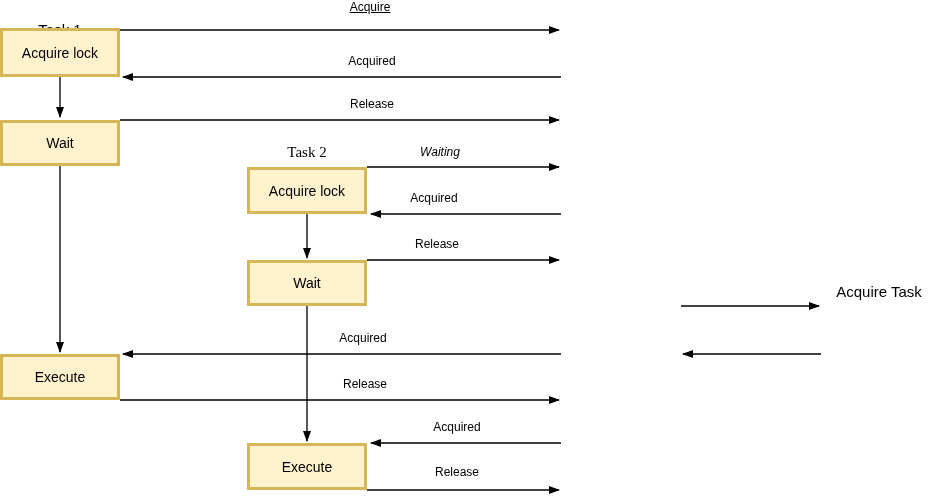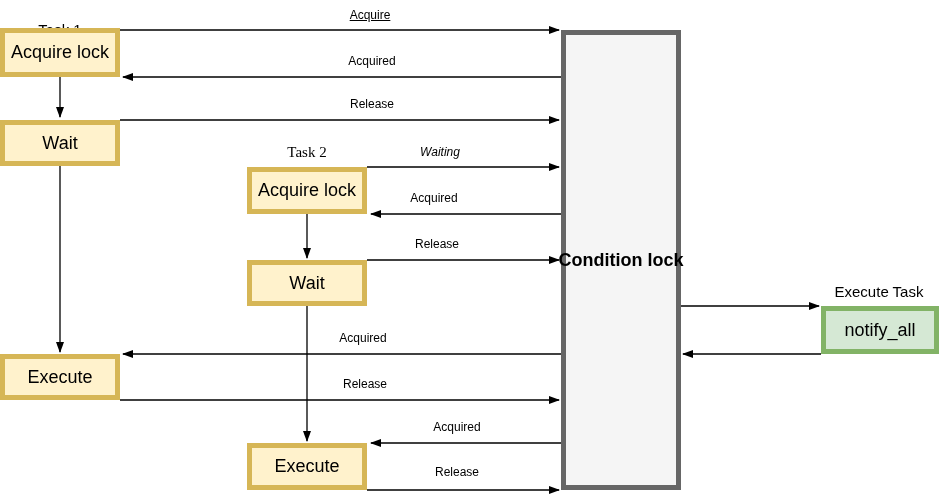--- a/index.html
+++ b/index.html
@@ -28,25 +28,25 @@
     stroke: var(--line, #000000);
     stroke-width: 1.3;
     fill: none;
   }
   .arrowhead-shape {
     fill: var(--line, #000000);
   }
   .box {
     position: absolute;
     box-sizing: border-box;
-    border: 5px solid #0c4a6e;
+    border: 3px solid #0c4a6e;
     display: flex;
     align-items: center;
     justify-content: center;
-    font-size: 18px;
+    font-size: 14px;
     text-align: center;
     white-space: nowrap;
   }
   .box.task {
     background: var(--task-fill, #fff2cc);
     border-color: var(--task-border, #d6b656);
   }
   .box.lock {
     background: var(--lock-fill, #f5f5f5);
     border-color: var(--lock-border, #666666);
@@ -104,26 +104,24 @@
   <div class="title" style="left:60px; top:21px;">Task 1</div>
   <div class="box task" style="left:0px; top:28px; width:120px; height:49px;">Acquire lock</div>
   <div class="box task" style="left:0px; top:120px; width:120px; height:46px;">Wait</div>
   <div class="box task" style="left:0px; top:354px; width:120px; height:46px;">Execute</div>
 
   <div class="title" style="left:307px; top:144px;font-family:Liberation Serif, serif;">Task 2</div>
   <div class="box task" style="left:247px; top:167px; width:120px; height:47px;">Acquire lock</div>
   <div class="box task" style="left:247px; top:260px; width:120px; height:46px;">Wait</div>
   <div class="box task" style="left:247px; top:443px; width:120px; height:47px;">Execute</div>
 
-  <div class="box lock" style="left:561px; top:30px; width:120px; height:460px;">Condition lock</div>
 
-  <div class="title" style="left:879px; top:283px;">Execute Task</div>
-  <div class="box notify" style="left:821px; top:306px; width:118px; height:48px;">notify_all</div>
+  <div class="title" style="left:879px; top:283px;">Acquire Task</div>
 
-  <div class="msg" style="left:370px; top:8px;text-decoration:underline;">Acquire</div>
+  <div class="msg" style="left:370px; top:0;text-decoration:underline;">Acquire</div>
   <div class="msg" style="left:372px; top:54px;">Acquired</div>
   <div class="msg" style="left:372px; top:97px;">Release</div>
   <div class="msg" style="left:440px; top:145px;font-style:italic;">Waiting</div>
   <div class="msg" style="left:434px; top:191px;">Acquired</div>
   <div class="msg" style="left:437px; top:237px;">Release</div>
   <div class="msg" style="left:363px; top:331px;">Acquired</div>
   <div class="msg" style="left:365px; top:377px;">Release</div>
   <div class="msg" style="left:457px; top:420px;">Acquired</div>
   <div class="msg" style="left:457px; top:465px;">Release</div>
 

